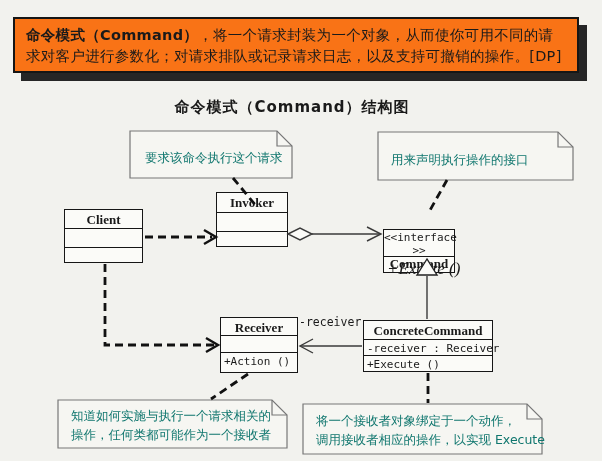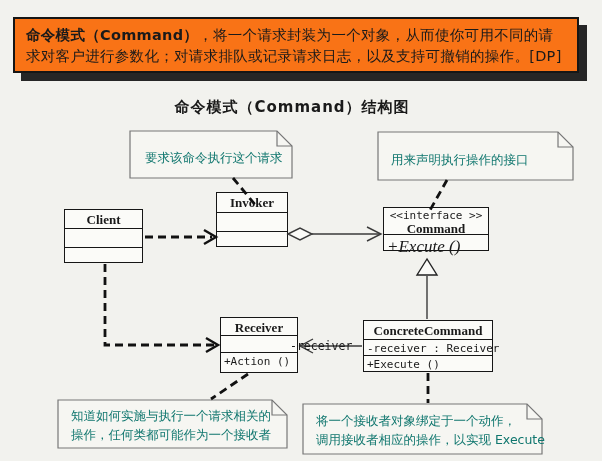--- a/index.html
+++ b/index.html
@@ -128,33 +128,33 @@
   <div class="c-row" style="height:19px;"></div>
   <div class="c-row"></div>
 </div>
 
 <div class="abs classbox" style="left:216px;top:192px;width:72px;height:55px;">
   <div class="c-row c-title" style="height:20px;">Invoker</div>
   <div class="c-row" style="height:19px;"></div>
   <div class="c-row"></div>
 </div>
 
-<div class="abs classbox" style="left:383px;top:207px;width:106px;height:44px;">
+<div class="abs classbox" style="left:383px;top:229px;width:72px;height:44px;">
   <div class="c-row" style="height:27px;">
     <div class="c-stereo">&lt;&lt;interface &gt;&gt;</div>
     <div class="c-stereo-name">Command</div>
   </div>
   <div class="c-row c-member italic">+Excute ()</div>
 </div>
 
 <div class="abs classbox" style="left:220px;top:317px;width:78px;height:56px;">
   <div class="c-row c-title" style="height:18px;">Receiver</div>
   <div class="c-row" style="height:17px;"></div>
   <div class="c-row c-member">+Action ()</div>
 </div>
 
 <div class="abs classbox" style="left:363px;top:320px;width:130px;height:52px;">
   <div class="c-row c-title" style="height:19px;">ConcreteCommand</div>
   <div class="c-row c-member" style="height:17px;">-receiver : Receiver</div>
   <div class="c-row c-member">+Execute ()</div>
 </div>
 
-<div class="abs role-label" style="left:290px;top:315px;margin-top:24px;">-receiver</div>
+<div class="abs role-label" style="left:299px;top:315px;">-receiver</div>
 
 </body></html>

